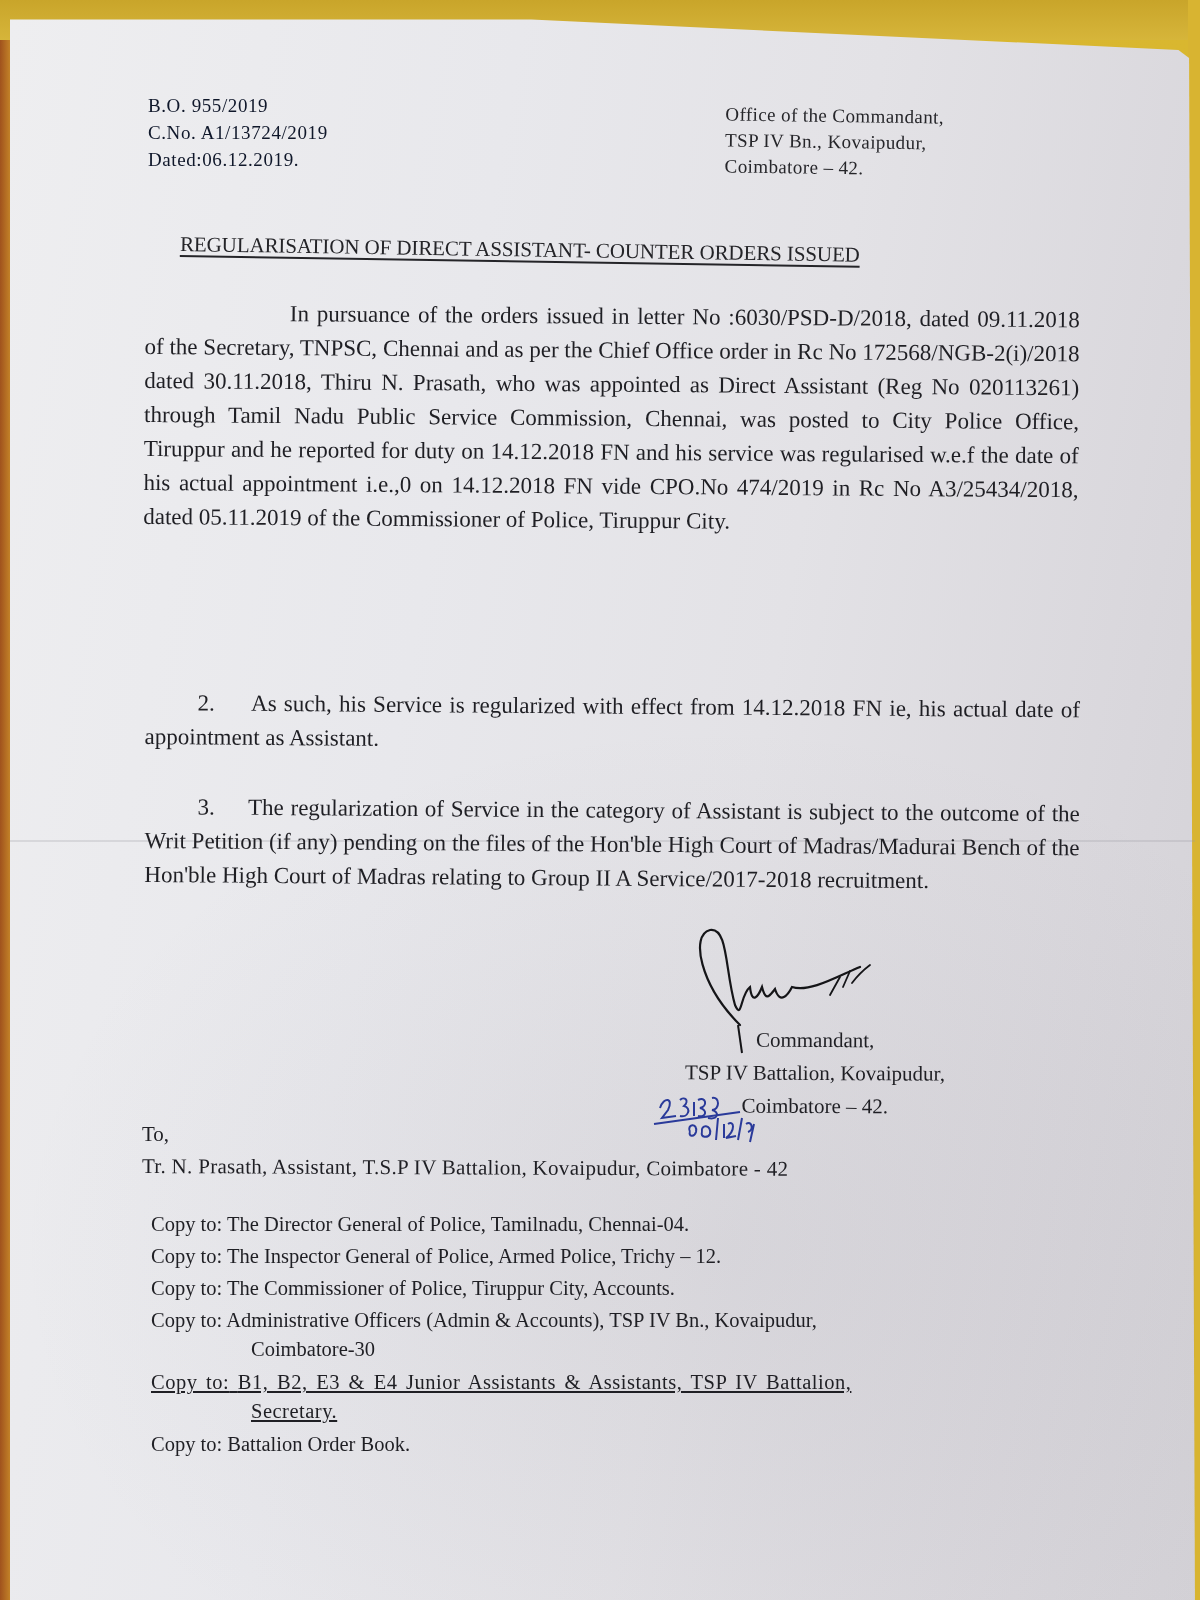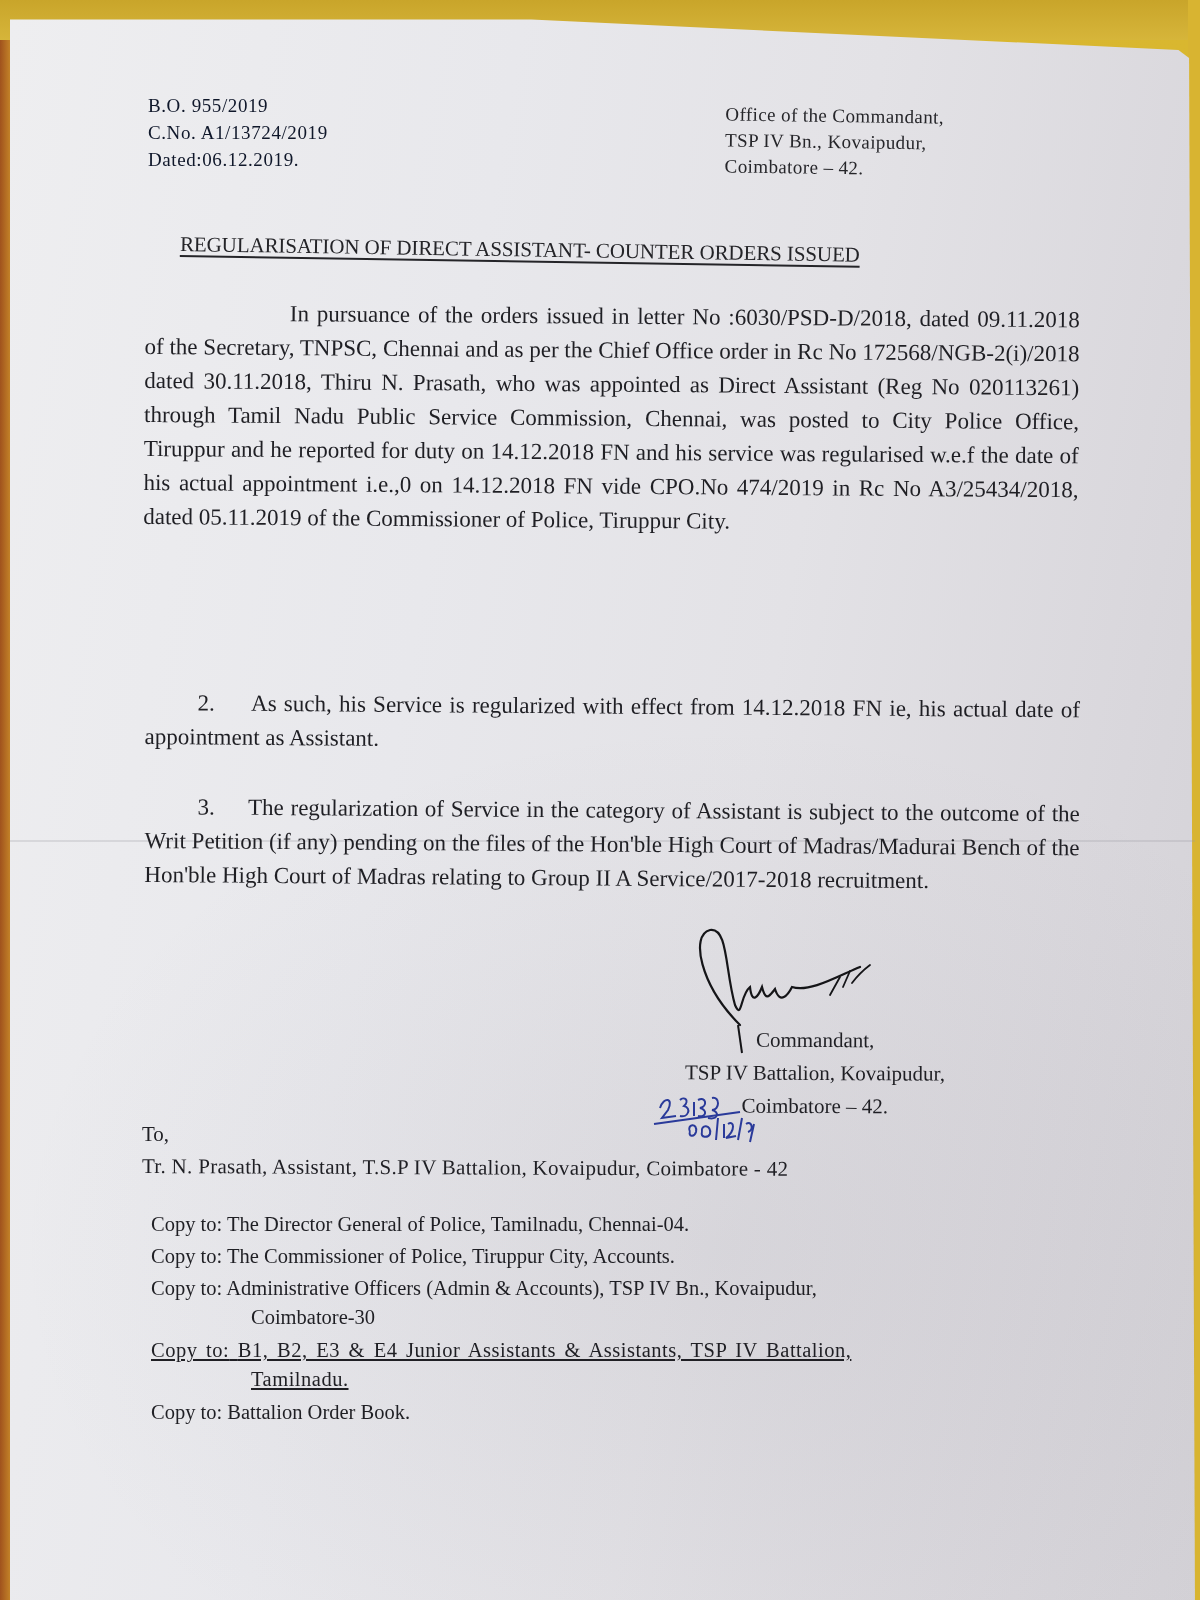--- a/index.html
+++ b/index.html
@@ -127,29 +127,33 @@
 <div class="abs to-label">To,</div>
 <div class="abs to-addr">Tr. N. Prasath, Assistant, T.S.P IV Battalion, Kovaipudur, Coimbatore - 42</div>
 
 <div class="copies">
   <div class="copy-item">
     <span class="lbl">Copy to:</span>
     <span>The Director General of Police, Tamilnadu, Chennai-04.</span>
   </div>
   <div class="copy-item">
     <span class="lbl">Copy to:</span>
+    <span>The Inspector General of Police, Armed Police, Trichy – 12.</span>
+  </div>
+  <div class="copy-item">
+    <span class="lbl">Copy to:</span>
     <span>The Commissioner of Police, Tiruppur City, Accounts.</span>
   </div>
   <div class="copy-item">
     <span class="lbl">Copy to:</span>
     <span>Administrative Officers (Admin &amp; Accounts), TSP IV Bn., Kovaipudur,</span>
     <span class="cont">Coimbatore-30</span>
   </div>
   <div class="copy-item wide">
     <span class="lbl">Copy to:</span>
     <span>B1, B2, E3 &amp; E4 Junior Assistants &amp; Assistants, TSP IV Battalion,</span>
-    <span class="cont">Tamilnadu.</span>
+    <span class="cont">Secretary.</span>
   </div>
   <div class="copy-item">
     <span class="lbl">Copy to:</span>
     <span>Battalion Order Book.</span>
   </div>
 </div>
 
 </body></html>

